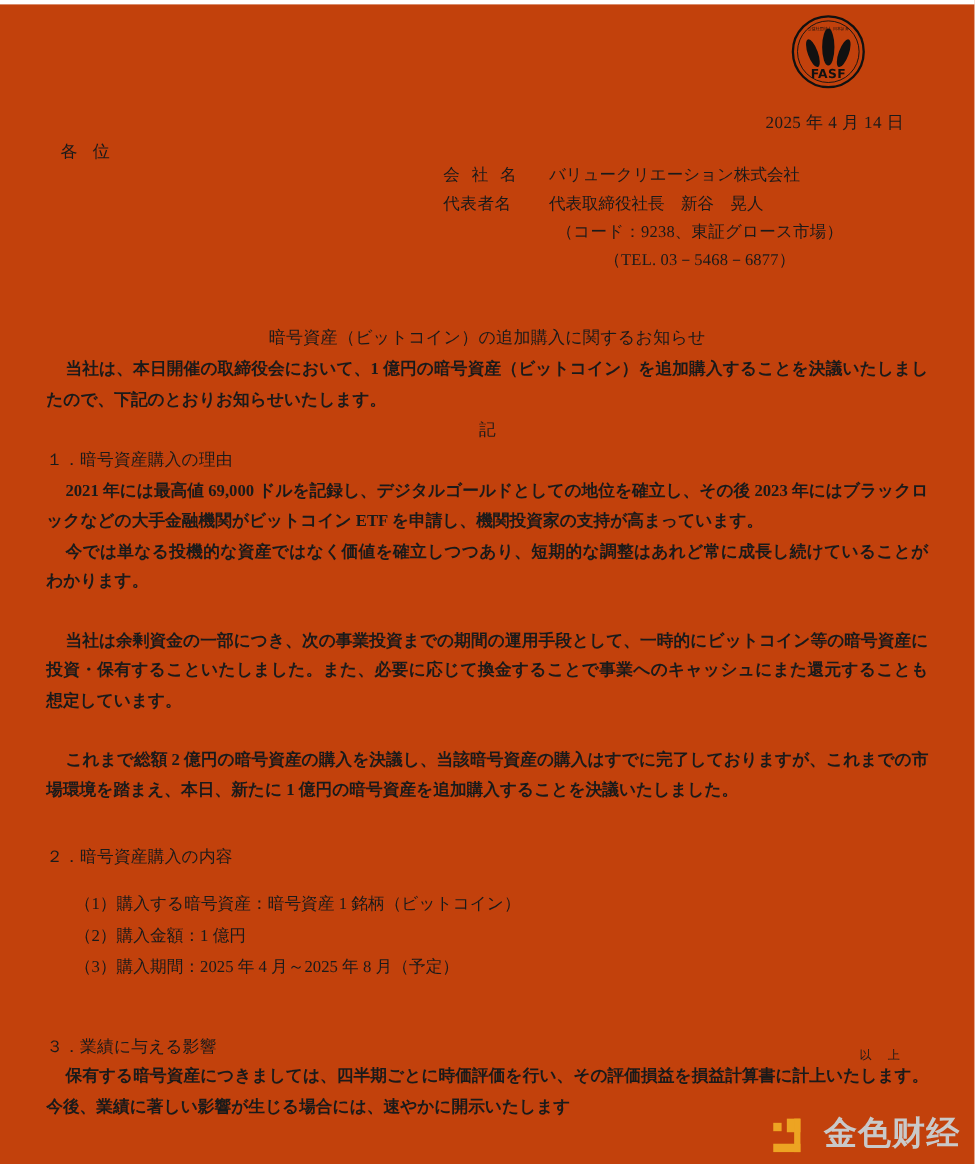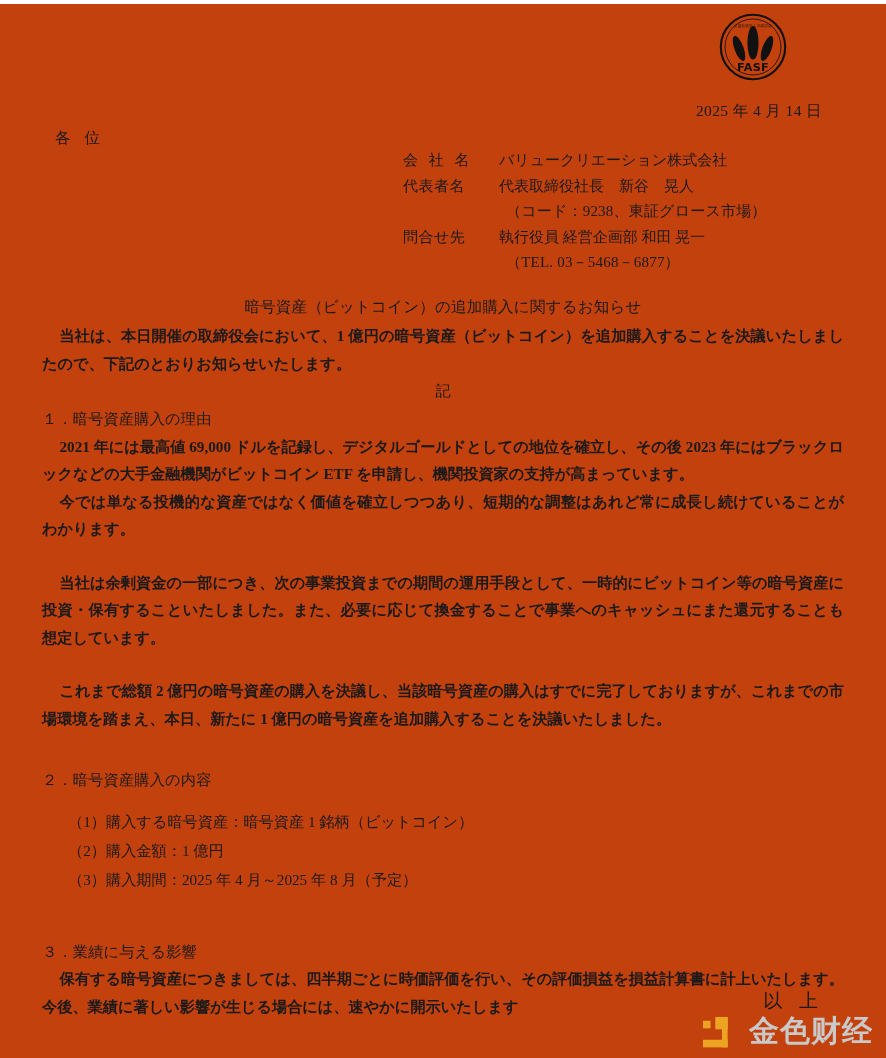--- a/index.html
+++ b/index.html
@@ -61,21 +61,21 @@
     white-space: nowrap;
   }
   .company-block .row { display: block; }
   .company-block .lbl {
     display: inline-block;
     width: 96px;
     letter-spacing: 3.5px;
   }
   .company-block .lbl.tight { letter-spacing: 0.5px; }
   .company-block .val { display: inline-block; }
-  .company-block .row.indent2 { padding-left: 103px; }
+  .company-block .row.indent2 { padding-left: 103px; text-align: center; }
   .mono-ish { font-family: "Liberation Serif", serif; letter-spacing: 0.2px; }
 
   
   .doc-title {
     position: absolute;
     top: 293px;
     left: 0;
     width: 886px;
     text-align: center;
     font-size: 15.5px;
@@ -120,23 +120,23 @@
     line-height: 29px;
     padding-left: 26px;
     white-space: nowrap;
   }
   .item-list .it-label { display: inline-block; }
   .item-list .it-sep { display: inline-block; }
 
   
   .closing {
     position: absolute;
-    top: 984px;
+    top: 948px;
     right: 62px;
-    font-size: 19px;
+    font-size: 11px;
     letter-spacing: 6px;
   }
 
   
   .watermark {
     position: absolute;
     top: 1012px;
     left: 702px;
     display: flex;
     gap: 9px;
@@ -177,23 +177,20 @@
 
   <div class="company-block">
     <span class="row">
       <span class="lbl">会 社 名</span><span class="val">バリュークリエーション株式会社</span>
     </span>
     <span class="row">
       <span class="lbl tight">代表者名</span><span class="val">代表取締役社長　新谷　晃人</span>
     </span>
     <span class="row indent2">
       <span class="val mono-ish">（コード：9238、東証グロース市場）</span>
-    </span>
-    <span class="row">
-      <span class="lbl tight">問合せ先</span><span class="val">執行役員 経営企画部 和田 晃一</span>
     </span>
     <span class="row indent2">
       <span class="val mono-ish">（TEL. 03－5468－6877）</span>
     </span>
   </div>
 
   <div class="doc-title">暗号資産（ビットコイン）の追加購入に関するお知らせ</div>
 
   <div class="body-area">
 

